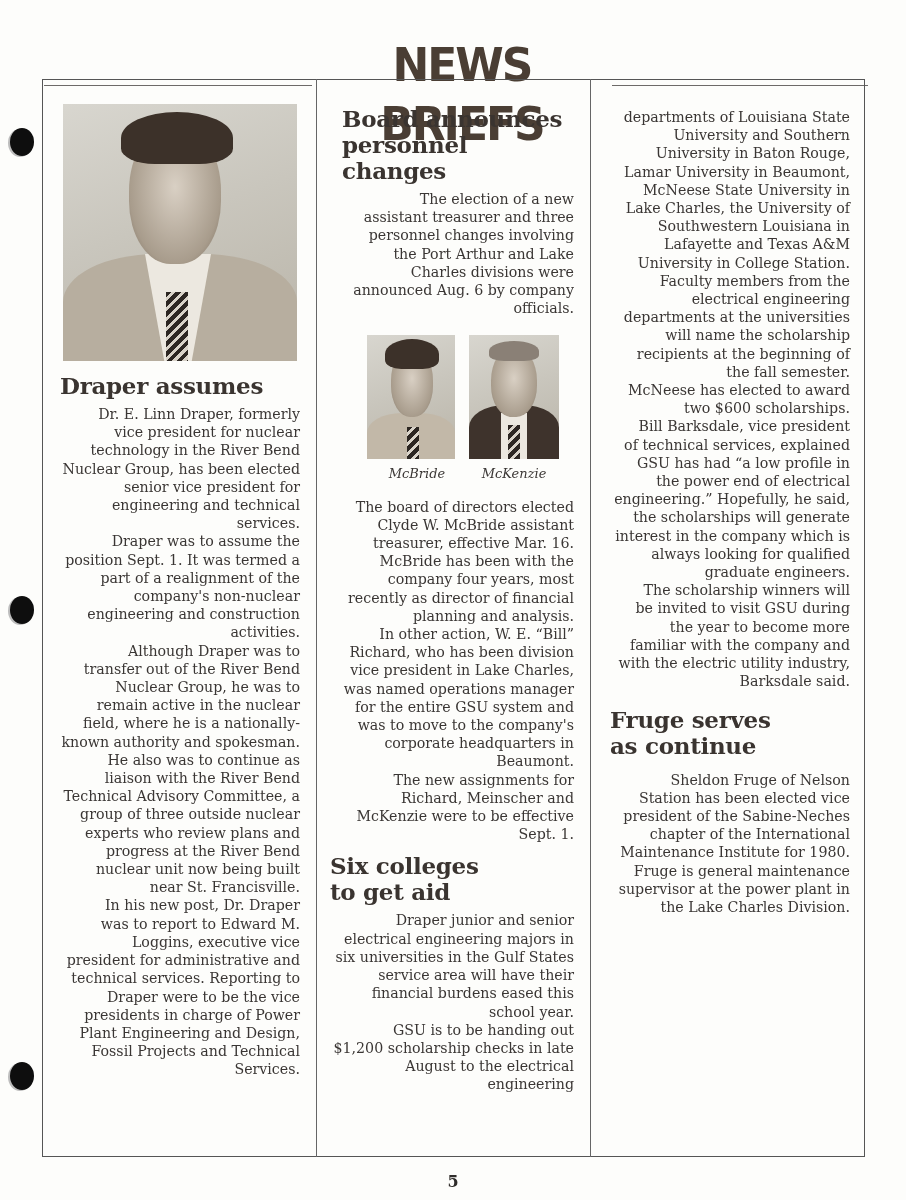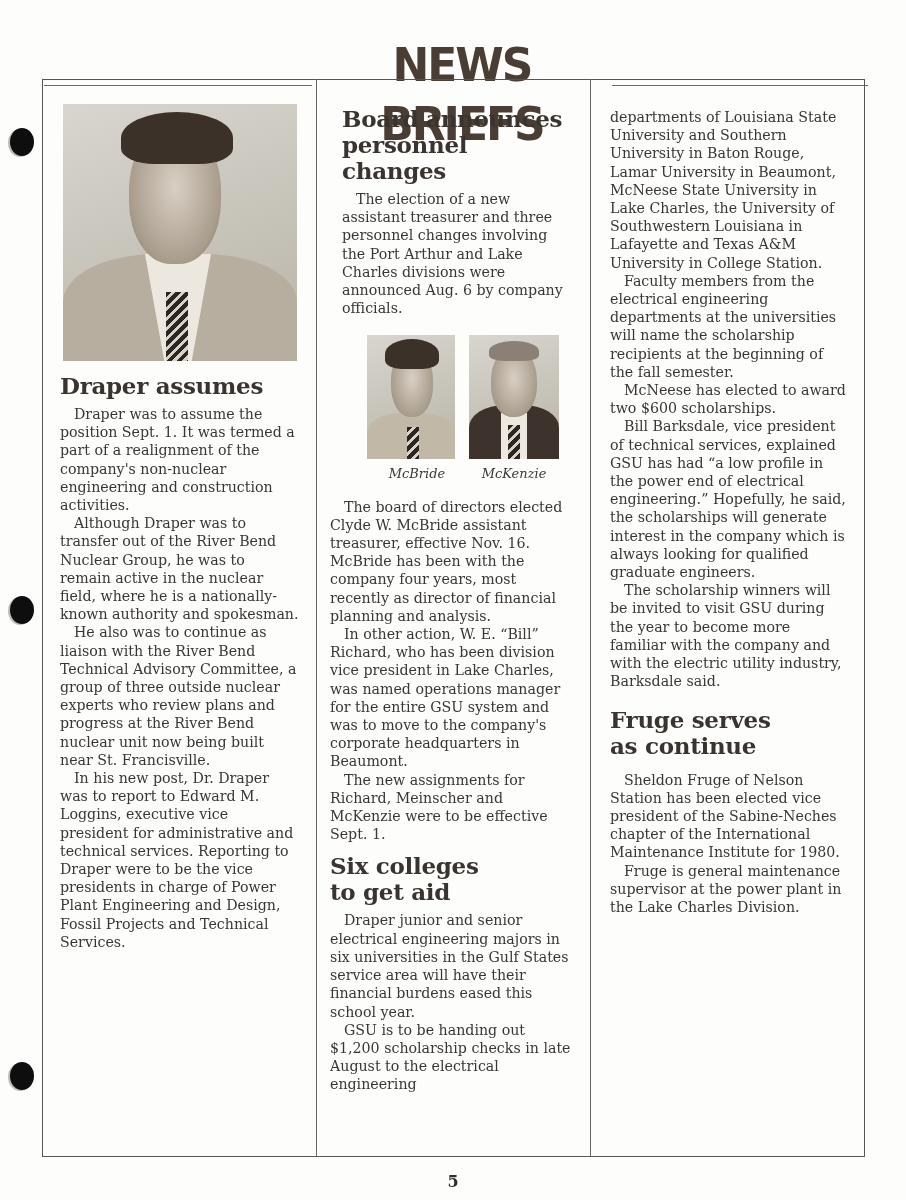--- a/index.html
+++ b/index.html
@@ -21,21 +21,21 @@
     line-height: 56px; transform: scaleY(1.05);
   }
   .frame {
     position: absolute; left: 42px; top: 79px; width: 821px; height: 1076px;
     border: 1px solid #555;
   }
   .col-rule { position: absolute; top: 79px; width: 1px; height: 1078px; background: #666; }
   .col {
     position: absolute; top: 96px; font-size: 14.2px; line-height: 18.2px; color: #3a3634;
   }
-  .col p { margin: 0; text-indent: 14px; }
+  .col p { margin: 0; text-indent: 14px; text-align: right; }
   .col p.noindent { text-indent: 0; }
   .headline {
     font-family: "DejaVu Serif", "Liberation Serif", serif; font-weight: bold;
     font-size: 23px; line-height: 26px; color: #3a3430; margin: 0 0 6px 0;
     letter-spacing: -0.3px;
   }
   .photo {
     background: linear-gradient(160deg, #d8d6cf 0%, #c9c6bd 45%, #b9b4a8 100%);
     position: relative; overflow: hidden;
   }
@@ -82,20 +82,21 @@
     <div class="suit" style="left:0; top:150px; width:234px; height:120px; background:#b7ae9f;"></div>
     <div class="shirt" style="left:82px; top:150px; width:66px; height:110px; clip-path:polygon(0 0,100% 0,70% 100%,30% 100%);"></div>
     <div class="tie" style="left:103px; top:188px; width:22px; height:70px;"></div>
     <div class="head" style="left:66px; top:20px; width:92px; height:140px;"></div>
     <div class="hair" style="left:58px; top:8px; width:112px; height:52px;"></div>
   </div>
   <div style="height:12px;"></div>
   <div class="headline">
     <div>Draper assumes</div>
   </div>
+  <p>Dr. E. Linn Draper, formerly vice president for nuclear technology in the River Bend Nuclear Group, has been elected senior vice president for engineering and technical services.</p>
   <p>Draper was to assume the position Sept. 1. It was termed a part of a realignment of the company's non-nuclear engineering and construction activities.</p>
   <p>Although Draper was to transfer out of the River Bend Nuclear Group, he was to remain active in the nuclear field, where he is a nationally-known authority and spokesman.</p>
   <p>He also was to continue as liaison with the River Bend Technical Advisory Committee, a group of three outside nuclear experts who review plans and progress at the River Bend nuclear unit now being built near St. Francisville.</p>
   <p>In his new post, Dr. Draper was to report to Edward M. Loggins, executive vice president for administrative and technical services. Reporting to Draper were to be the vice presidents in charge of Power Plant Engineering and Design, Fossil Projects and Technical Services.</p>
 </div>
 
 <div class="col" style="left:330px; width:244px; top:106px;">
   <div class="headline" style="padding-left:12px;">
     <div>Board announces</div>
     <div>personnel changes</div>
@@ -116,21 +117,21 @@
         <div class="suit" style="left:0; top:70px; width:90px; height:56px; background:#3e332c;"></div>
         <div class="shirt" style="left:32px; top:78px; width:26px; height:46px;"></div>
         <div class="tie" style="left:39px; top:90px; width:12px; height:34px;"></div>
         <div class="head" style="left:22px; top:12px; width:46px; height:70px;"></div>
         <div class="hair" style="left:20px; top:6px; width:50px; height:20px; background:#8a8076;"></div>
       </div>
       <div class="caption" style="margin-top:6px;">McKenzie</div>
     </div>
   </div>
   <div style="height:14px;"></div>
-  <p>The board of directors elected Clyde W. McBride assistant treasurer, effective Nov. 16. McBride has been with the company four years, most recently as director of financial planning and analysis.</p>
+  <p>The board of directors elected Clyde W. McBride assistant treasurer, effective Mar. 16. McBride has been with the company four years, most recently as director of financial planning and analysis.</p>
   <p>In other action, W. E. “Bill” Richard, who has been division vice president in Lake Charles, was named operations manager for the entire GSU system and was to move to the company's corporate headquarters in Beaumont.</p>
   <p>The new assignments for Richard, Meinscher and McKenzie were to be effective Sept. 1.</p>
   <div style="height:10px;"></div>
   <div class="headline">
     <div>Six colleges</div>
     <div>to get aid</div>
   </div>
   <p>Draper junior and senior electrical engineering majors in six universities in the Gulf States service area will have their financial burdens eased this school year.</p>
   <p>GSU is to be handing out $1,200 scholarship checks in late August to the electrical engineering</p>
 </div>

